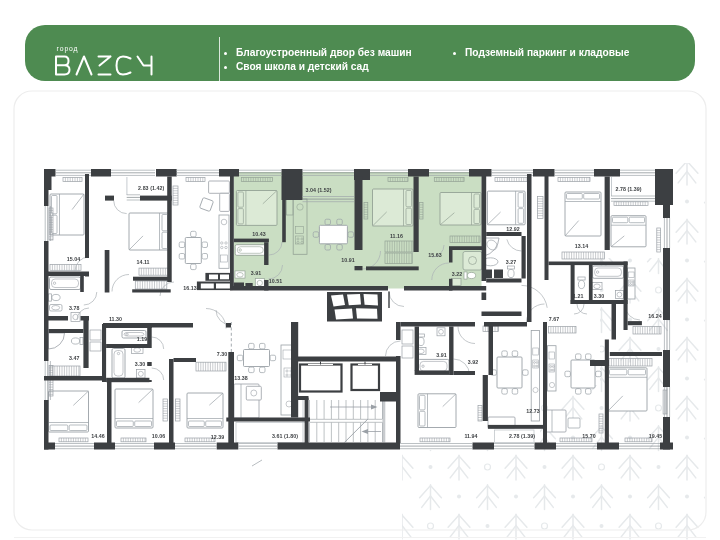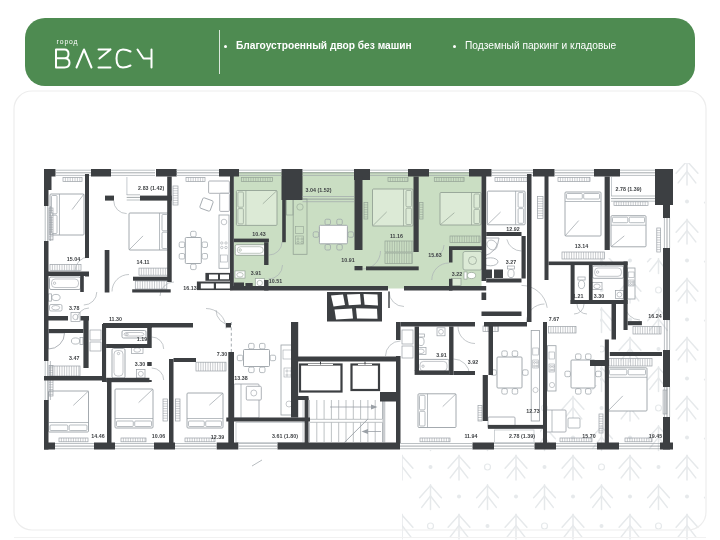--- a/index.html
+++ b/index.html
@@ -1,21 +1,21 @@
 <!DOCTYPE html>
 <html><head><meta charset="utf-8">
 <style>
   html,body { margin:0; padding:0; width:720px; height:540px; background:#fff; overflow:hidden; }
   * { box-sizing:border-box; }
-  .hdr { position:absolute; left:25px; top:18px; width:670px; height:68px; background:#4e8b51;
+  .hdr { position:absolute; left:25px; top:25px; width:670px; height:56px; background:#4e8b51;
          border-radius:20px; color:#fff; font-family:"Liberation Sans", sans-serif; }
   .logo { position:absolute; left:28px; top:13px; }
   .div { position:absolute; left:193.5px; top:12px; width:1px; height:44px; background:rgba(255,255,255,0.8); }
   .b1 { position:absolute; left:199px; top:21px; font-size:10.2px; font-weight:bold; line-height:14.4px; }
-  .b2 { position:absolute; left:428px; top:21px; font-size:10.2px; font-weight:normal; line-height:14.4px; }
+  .b2 { position:absolute; left:428px; top:21px; font-size:10.2px; font-weight:bold; line-height:14.4px; }
   .bl { white-space:nowrap; }
   .dot { display:inline-block; width:3px; height:3px; border-radius:50%; background:#fff; vertical-align:middle; margin-right:9px; margin-left:0px; }
   .plan { position:absolute; left:0; top:0; }
 </style></head>
 <body>
 <svg class="plan" width="720" height="540" viewBox="0 0 720 540">
 <rect x="0" y="0" width="720" height="540" fill="#ffffff"></rect>
 <rect x="14" y="91" width="692" height="439" rx="18" fill="#ffffff"></rect>
 <clipPath id="treeclip">
       <path d="M673 163 H705 V543 H402 V450 H540 V385 H600 V258 H673 Z"></path>
@@ -1496,17 +1496,18 @@
       <path d="M3 36.5 V18.5 H11.5 Q15.5 18.5 15.5 23 Q15.5 27.2 11.5 27.2 H3 M11.5 27.2 Q16.5 27.2 16.5 31.8 Q16.5 36.5 11.5 36.5 H3"></path>
       <path d="M23.5 36.5 L31 18.5 L38.5 36.5"></path>
       <path d="M45.5 18.5 H57.5 M57.5 18.5 L46.5 27.5 M45.5 36.5 H57.5"></path>
       <path d="M77.5 20.5 Q73.5 18.5 70 18.5 Q63.5 18.5 63.5 27.5 Q63.5 36.5 70 36.5 Q73.5 36.5 77.5 34.5"></path>
       <path d="M84.5 18.5 L90.5 27.5 H98.5 M98.5 18.5 V36.5"></path>
     </g>
   </svg>
   <div class="div"></div>
   <div class="b1">
     <div class="bl"><span class="dot"></span>Благоустроенный двор без машин</div>
+    <div class="bl"><span class="dot"></span>Своя школа и детский сад</div>
   </div>
   <div class="b2">
     <div class="bl"><span class="dot"></span>Подземный паркинг и кладовые</div>
   </div>
 </div>
 
 </body></html>

